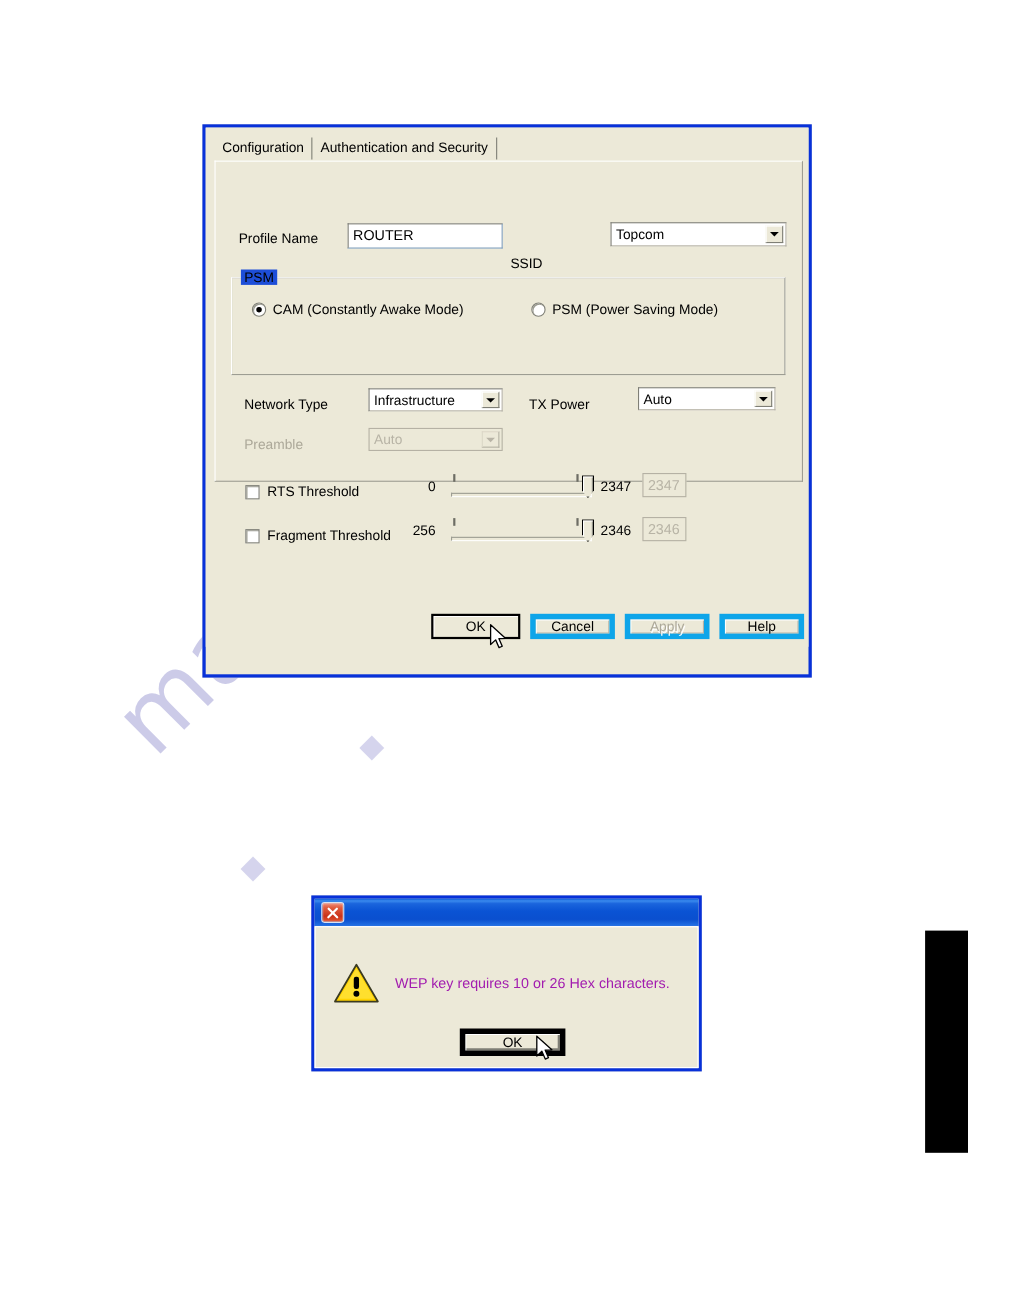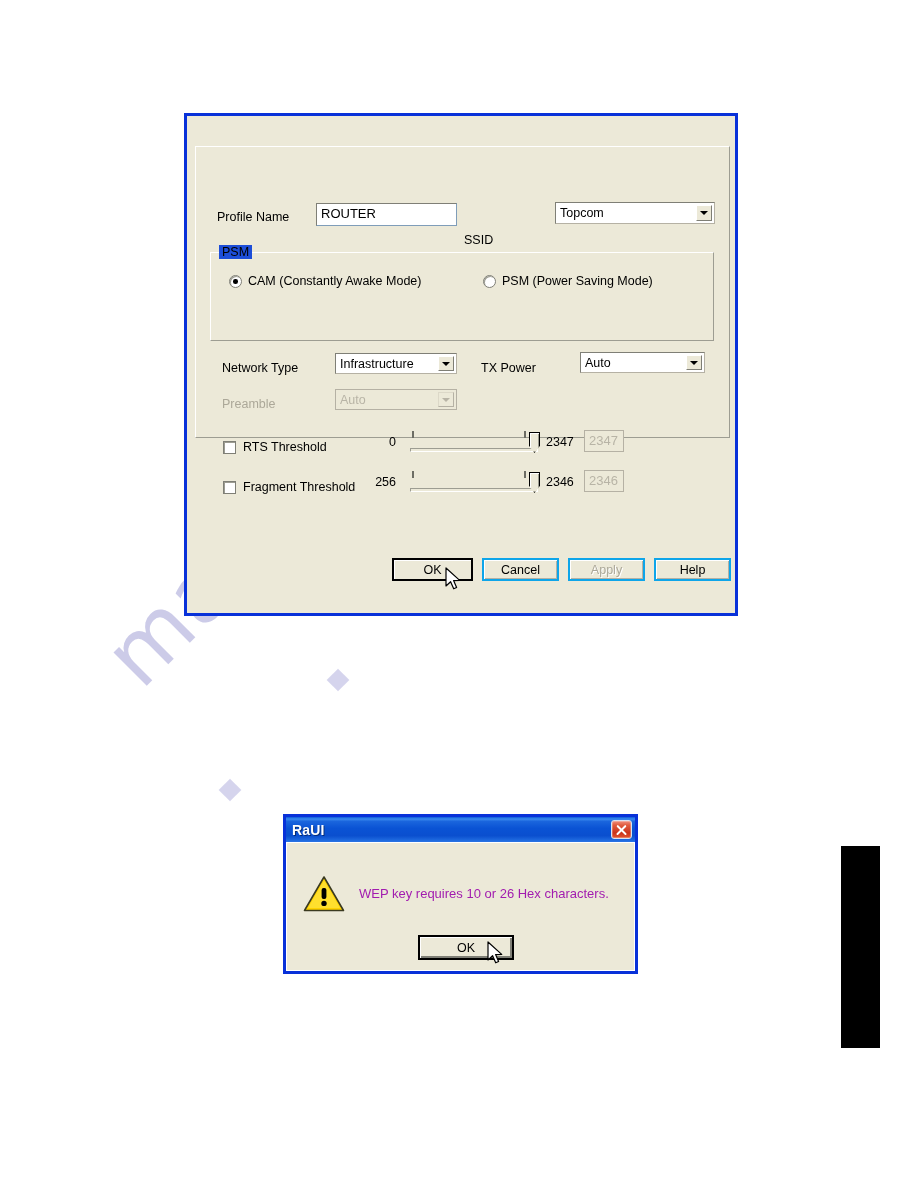--- a/index.html
+++ b/index.html
@@ -341,21 +341,21 @@
     border: 1px solid #000000;
     box-sizing: border-box;
     box-shadow: inset 1px 1px 0 #ffffff, inset -1px -1px 0 #9d9d92;
     clip-path: polygon(0 0, 100% 0, 100% 65%, 50% 100%, 0 65%);
   }
 
   
   .xp-button {
     position: absolute;
     background: #ece9d8;
-    border: 2px solid #0ea5e9;
+    border: 5px solid #0ea5e9;
     box-shadow: inset 1px 1px 0 #ffffff, inset -1px -1px 0 #b5b1a4;
     box-sizing: border-box;
     font-size: 12.5px;
     color: #000;
     display: flex;
     align-items: center;
     justify-content: center;
     cursor: default;
     font-family: "Liberation Sans", sans-serif;
   }
@@ -412,20 +412,28 @@
   <div class="wm-dot" style="left:222px; top:782px;"></div>
 </div>
 
 <div id="black-bar"></div>
 
 <div class="xp-window" id="add-profile">
 
 
   <div class="dlg-body">
 
+    <div class="tabstrip">
+      <div class="tab active">
+        <span>Configuration</span>
+      </div>
+      <div class="tab">
+        <span>Authentication and Security</span>
+      </div>
+    </div>
 
     <div class="tabpanel">
 
       <div class="lbl" style="left:21px; top:63px;">Profile Name</div>
       <div class="xp-input" style="left:120px; top:56px; width:141px; height:23px;">ROUTER</div>
 
       <div class="lbl" style="left:268px; top:64px;margin-top:22px;">SSID</div>
       <div class="xp-combo" style="left:359px; top:55px; width:160px; height:22px;">
         <span class="combo-val">Topcom</span>
         <span class="combo-btn"></span>
@@ -510,21 +518,20 @@
         <path d="M1,1 L1,19 L5.6,14.7 L8.7,21.8 L11.6,20.5 L8.6,13.6 L14.7,13.4 Z" fill="#ffffff" stroke="#000000" stroke-width="1.2" stroke-linejoin="round"></path>
       </svg>
     </div>
 
   </div>
 </div>
 
 <div class="xp-window" id="raui">
 
   <div class="xp-titlebar">
-    <span class="xp-title">RaUI</span>
     <div class="xp-close"></div>
   </div>
 
   <div class="dlg-body">
 
     <div class="warn-icon">
       <svg width="42" height="38" viewBox="0 0 42 38">
         <path d="M21,2 L40.5,35.5 L1.5,35.5 Z" fill="#ffd200" stroke="#3b3b20" stroke-width="1.6" stroke-linejoin="round"></path>
         <path d="M21,5.5 L37,33 L5,33 Z" fill="#ffdf2e" stroke="none"></path>
         <rect x="18.6" y="13" width="4.8" height="11" rx="2" fill="#000000"></rect>

